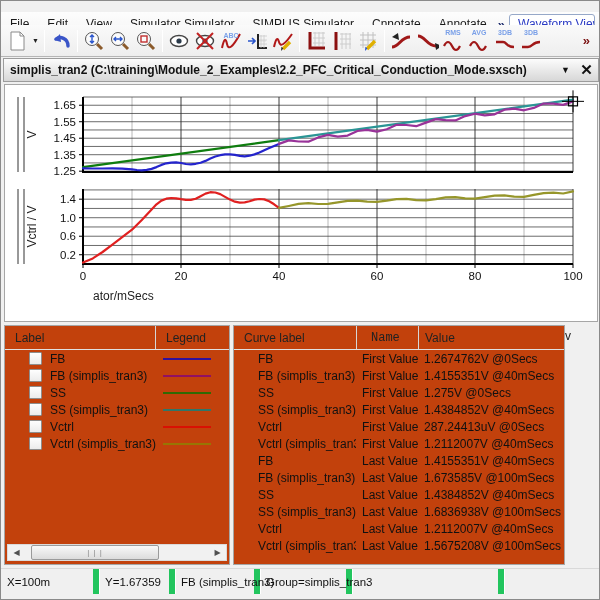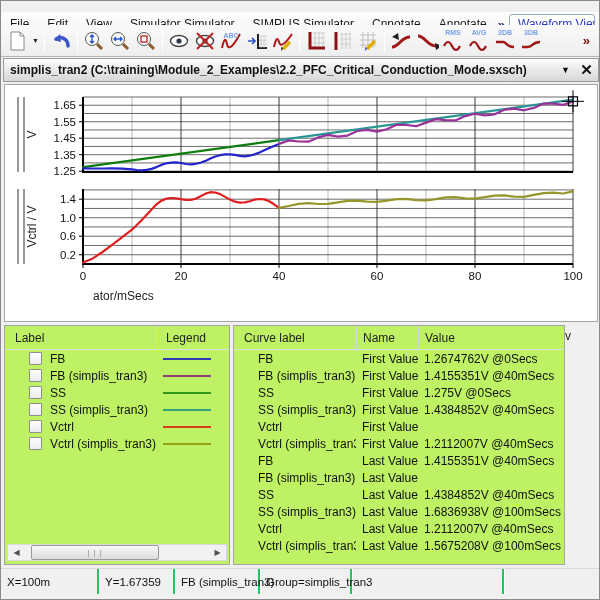--- a/index.html
+++ b/index.html
@@ -36,30 +36,30 @@
   #graph-close-btn{font-size:15px;}
 
   
   #plot-panel{position:absolute;left:3px;top:83px;width:594px;height:238px;background:#fff;border:1px solid #a6a6a6;}
   #plot-svg{position:absolute;left:0;top:0;}
   #xaxis-footer{position:absolute;left:0;top:204px;width:100%;font-size:12px;color:#222;}
   #xlabel{position:absolute;left:88px;}
   #xdiv-label{position:absolute;right:26px;margin-top:40px;}
 
   
-  .panel{position:absolute;top:324px;height:240px;background:#bef264;border:1px solid #a6a6a6;font-size:12px;color:#111;}
+  .panel{position:absolute;top:324px;height:240px;background:#c2410c;border:1px solid #a6a6a6;font-size:12px;color:#111;}
   #legend-panel{left:3px;width:226px;}
   #values-panel{left:232px;width:332px;}
   .panel-header{display:flex;height:24px;align-items:center;border-bottom:1px solid #e0e0e0;color:#222;}
   .hcol{height:100%;display:flex;align-items:center;padding-left:10px;}
   .hsep{border-left:1px solid #d6d6d6;}
   #legend-panel .hcol.c1{width:150px;}
   #legend-panel .hcol.c2{flex:1;}
   #values-panel .hcol.c1{width:122px;}
-  #values-panel .hcol.c2{width:62px;padding-left:6px;}
+  #values-panel .hcol.c2{width:62px;padding-left:14px;font-family:Liberation Mono, monospace;}
   #values-panel .hcol.c3{flex:1;padding-left:6px;}
 
   .legend-row{display:flex;align-items:center;height:17px;}
   .legend-row .cb{width:13px;height:13px;margin-left:24px;border:1px solid #8e8e8e;background:linear-gradient(#fefefe,#ececec);border-radius:1px;}
   .legend-row .lbl{margin-left:8px;white-space:nowrap;}
   .legend-row svg{margin-left:auto;margin-right:18px;}
 
   .value-row{display:flex;height:17px;align-items:center;white-space:nowrap;}
   .value-row .c1{width:122px;padding-left:24px;overflow:hidden;}
   .value-row .c2{width:62px;padding-left:6px;}
@@ -69,21 +69,21 @@
   #legend-hscroll{position:absolute;left:2px;right:2px;bottom:3px;height:17px;background:#f1f1f1;border:1px solid #dadada;
                   display:flex;align-items:center;}
   .scroll-arrow{width:17px;height:15px;display:flex;align-items:center;justify-content:center;font-size:8px;color:#505050;}
   #hscroll-thumb{width:128px;height:15px;background:linear-gradient(#f8f8f8,#dcdcdc);border:1px solid #9a9a9a;border-radius:2px;
                  display:flex;align-items:center;justify-content:center;color:#8a8a8a;font-size:8px;letter-spacing:1px;}
   #hscroll-track-left{flex:0 0 6px;} #hscroll-track-right{flex:1;}
 
   
   #statusbar{position:absolute;left:0;top:567px;width:100%;height:26px;background:#f0f0f0;border-top:1px solid #d9d9d9;
              display:flex;align-items:center;font-size:11.5px;color:#111;}
-  .status-seg{height:100%;display:flex;align-items:center;padding-left:6px;border-right:2px solid #22c55e;box-shadow:1px 0 0 #fff;white-space:nowrap;}
+  .status-seg{height:100%;display:flex;align-items:center;padding-left:6px;border-right:6px solid #22c55e;box-shadow:1px 0 0 #fff;white-space:nowrap;}
   .s1{width:98px;} .s2{width:76px;} .s3{width:85px;} .s4{width:92px;} .s5{width:152px;} .s6{flex:1;border-right:none;box-shadow:none;}
 </style>
 </head>
 <body>
 
 <div id="window">
 
   <div id="menubar">
     <span id="menubar-items" style="display:flex;">
         <span class="menu-item"><span></span><span class="u">F</span><span>ile</span></span>
@@ -419,34 +419,36 @@
           <span class="c3">1.275V @0Secs</span>
         </div>
         <div class="value-row">
           <span class="c1">SS (simplis_tran3)</span>
           <span class="c2">First Value</span>
           <span class="c3">1.4384852V @40mSecs</span>
         </div>
         <div class="value-row">
           <span class="c1">Vctrl</span>
           <span class="c2">First Value</span>
+          <span class="c3">287.24413uV @0Secs</span>
         </div>
         <div class="value-row">
           <span class="c1">Vctrl (simplis_tran3)</span>
           <span class="c2">First Value</span>
           <span class="c3">1.2112007V @40mSecs</span>
         </div>
         <div class="value-row">
           <span class="c1">FB</span>
           <span class="c2">Last Value</span>
           <span class="c3">1.4155351V @40mSecs</span>
         </div>
         <div class="value-row">
           <span class="c1">FB (simplis_tran3)</span>
           <span class="c2">Last Value</span>
+          <span class="c3">1.673585V @100mSecs</span>
         </div>
         <div class="value-row">
           <span class="c1">SS</span>
           <span class="c2">Last Value</span>
           <span class="c3">1.4384852V @40mSecs</span>
         </div>
         <div class="value-row">
           <span class="c1">SS (simplis_tran3)</span>
           <span class="c2">Last Value</span>
           <span class="c3">1.6836938V @100mSecs</span>

